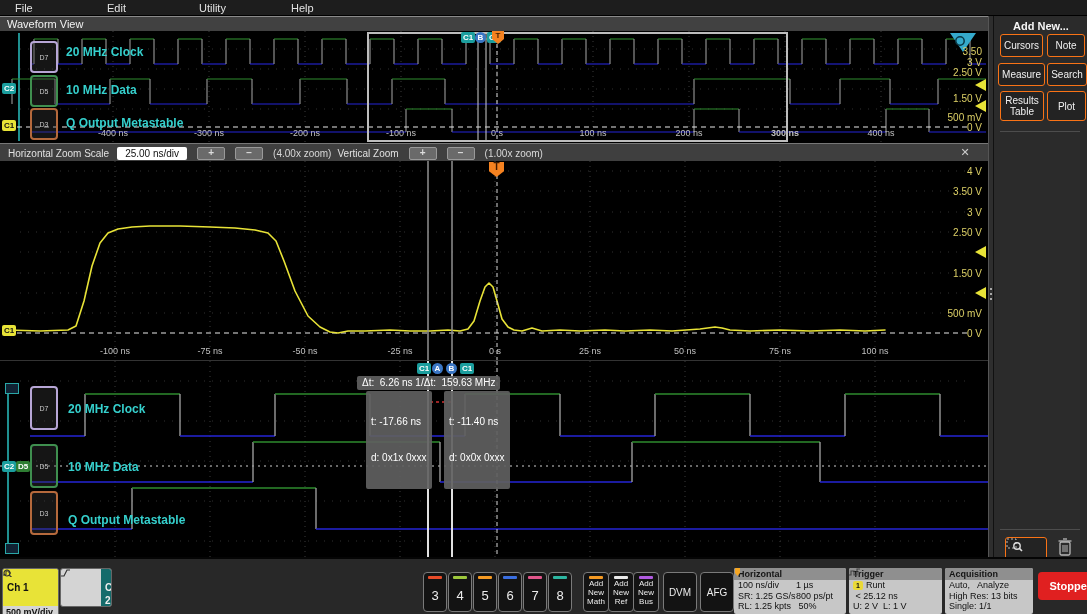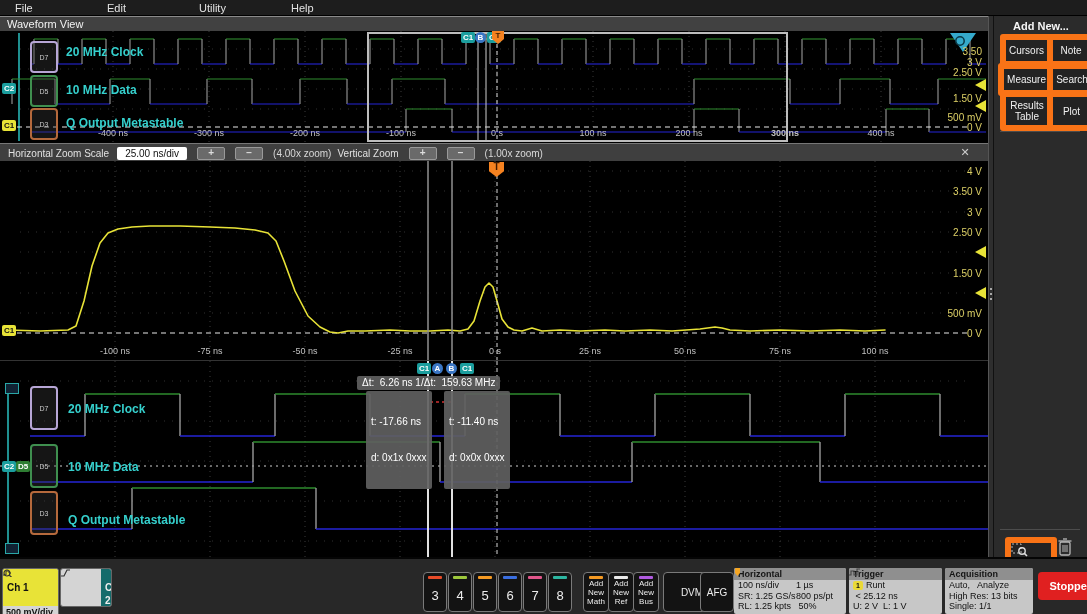--- a/index.html
+++ b/index.html
@@ -43,21 +43,21 @@
   .tmark{position:absolute;background:#f58220;color:#401c00;font-weight:bold;text-align:center;
          clip-path:polygon(0 0,100% 0,100% 62%,50% 100%,0 62%);}
   .readout{position:absolute;background:rgba(96,96,96,.92);color:#fff;font-size:10px;border-radius:2px;
            padding:1px 5px;line-height:12px;white-space:pre;}
   .grip{position:absolute;width:12px;height:9px;border:1px solid #2aa7a7;background:#123;}
   
   #vdivider{left:988px;top:16px;width:5px;height:541px;background:#2e2e2e;border-left:1px solid #555;}
   .dot{position:absolute;width:2px;height:2px;background:#a8a8a8;}
   #rightpanel{left:993px;top:16px;width:94px;height:541px;background:#2b2b2b;border-left:1px solid #111;}
   #rp-title{position:absolute;left:0;top:4px;width:94px;text-align:center;font-size:11px;font-weight:bold;color:#f5f5f5;}
-  .rp-btn{position:absolute;background:#232323;border:6px solid #f97316;border-radius:3px;color:#f0f0f0;
+  .rp-btn{position:absolute;background:#232323;border:1px solid #f97316;border-radius:3px;color:#f0f0f0;
           font-size:10px;display:flex;align-items:center;justify-content:center;text-align:center;line-height:11px;}
   .rp-div{position:absolute;left:6px;width:80px;height:1px;background:#4d4d4d;}
   
   #statusbar{left:0;top:557px;width:1087px;height:57px;background:#282828;border-top:2px solid #050505;}
   .ch-badge{position:absolute;border:1px solid #666;border-radius:3px;overflow:hidden;background:#d4d4d4;}
   .ch-head{font-size:10px;font-weight:bold;height:13px;line-height:13px;padding:12px 4px;}
   .ch-body{color:#111;font-size:9px;font-weight:bold;padding:1px 3px;line-height:10px;white-space:nowrap;}
   .digit-btn{position:absolute;width:22px;height:38px;background:#131313;border:1px solid #7a7a7a;border-radius:4px;
              color:#ececec;font-size:13px;display:flex;flex-direction:column;align-items:center;}
   .stripe{width:14px;height:3px;border-radius:1px;margin-top:3px;}
@@ -514,21 +514,21 @@
     <div>Add</div>
     <div>New</div>
     <div>Ref</div>
   </div>
   <div class="addnew-btn" style="left:633px;top:13px;">
     <div class="stripe" style="background: rgb(176, 90, 224);"></div>
     <div>Add</div>
     <div>New</div>
     <div>Bus</div>
   </div>
-  <div class="sq-btn" style="left:663px;top:13px;padding-left:12px;">DVM</div>
+  <div class="sq-btn" style="left:663px;top:13px;">DVM</div>
   <div class="sq-btn" style="left:700px;top:13px;">AFG</div>
 
   <div class="info-panel" style="left:734px;top:9px;">
     <div class="info-head">Horizontal</div>
     <div class="info-row"><span class="info-left">100 ns/div</span><span>1 µs</span></div>
     <div class="info-row"><span class="info-left">SR: 1.25 GS/s</span><span>800 ps/pt</span></div>
     <div class="info-row"><span class="info-left">RL: 1.25 kpts</span><svg class="icon" width="7" height="8" viewBox="0 0 7 8">
           <rect x="1" y="0" width="5" height="5" fill="#f5a623"></rect>
           <polygon points="1,5 6,5 3.5,8" fill="#f5a623"></polygon>
         </svg>&nbsp;<span>50%</span></div>

